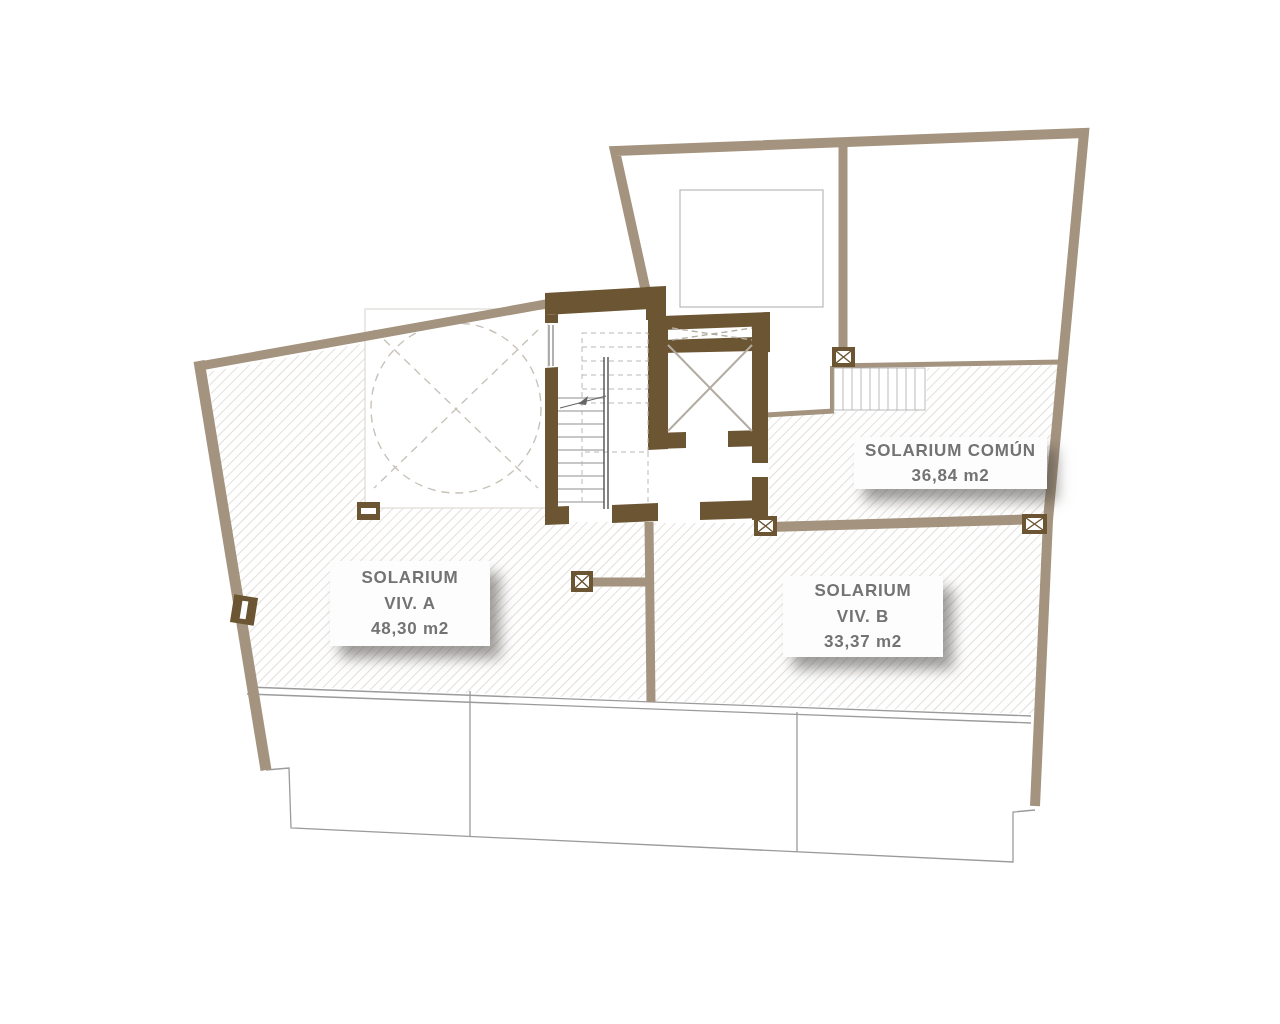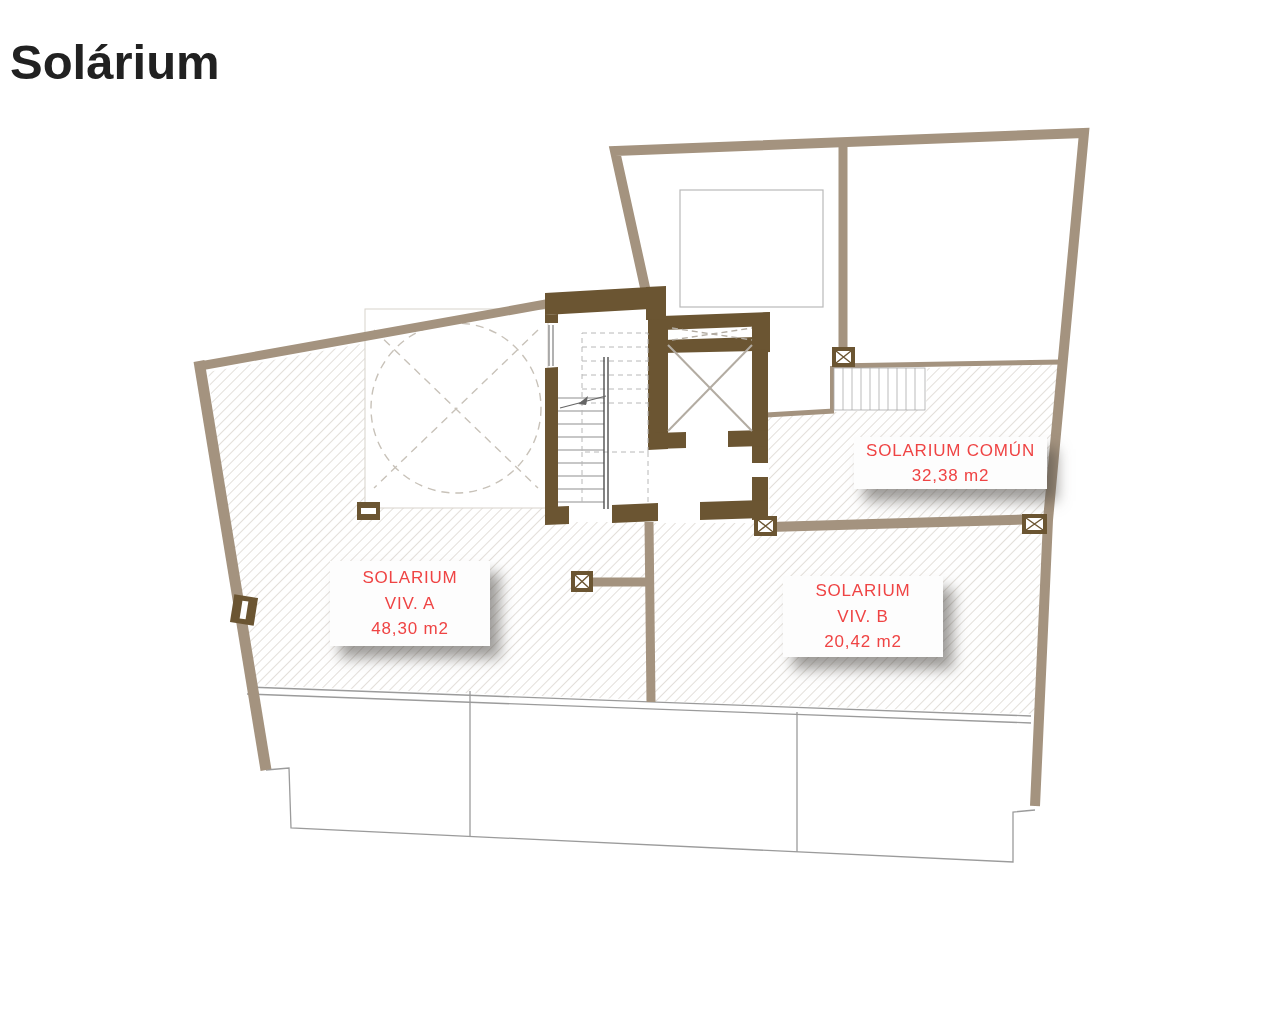--- a/index.html
+++ b/index.html
@@ -8,21 +8,21 @@
     font-family:"Liberation Sans",sans-serif;
     position:relative;overflow:hidden;
   }
   .stage{position:absolute;left:0;top:0;width:1280px;height:1024px;}
   .plan-svg{position:absolute;left:0;top:0;}
   .page-title{
     position:absolute;left:10px;top:34px;
     font-size:49px;font-weight:700;color:#212121;letter-spacing:0px;
   }
   .area-label{
-    position:absolute;background:#fdfdfd;color:#ef4444;font-weight:400;
+    position:absolute;background:#fdfdfd;color:#737373;font-weight:700;
     text-align:center;display:flex;flex-direction:column;justify-content:center;
     box-shadow:10px 12px 13px rgba(78,74,70,0.55);
     letter-spacing:0.8px;line-height:1.5;
   }
   .label-a{left:330px;top:561px;width:160px;height:85px;font-size:17px;}
   .label-b{left:783px;top:576px;width:160px;height:81px;font-size:17px;}
   .label-c{left:854px;top:437px;width:193px;height:52px;font-size:17px;}
 </style>
 </head>
 <body>
@@ -153,30 +153,29 @@
         <rect x="232" y="596" width="24" height="28" fill="#6b5532"></rect>
         <rect x="241" y="601" width="6" height="18" fill="#ffffff"></rect>
       </g>
       <g>
         <rect x="357" y="502" width="23" height="18" fill="#6b5532"></rect>
         <rect x="361" y="508" width="15" height="6" fill="#ffffff"></rect>
       </g>
     </g>
   </svg>
 
-  <div class="page-title">Solárium</div>
 
   <div class="area-label label-a">
     <span class="ln">SOLARIUM</span>
     <span class="ln">VIV. A</span>
     <span class="ln">48,30 m2</span>
   </div>
   <div class="area-label label-b">
     <span class="ln">SOLARIUM</span>
     <span class="ln">VIV. B</span>
-    <span class="ln">20,42 m2</span>
+    <span class="ln">33,37 m2</span>
   </div>
   <div class="area-label label-c">
     <span class="ln">SOLARIUM COMÚN</span>
-    <span class="ln">32,38 m2</span>
+    <span class="ln">36,84 m2</span>
   </div>
 
 </div>
 
 </body></html>

